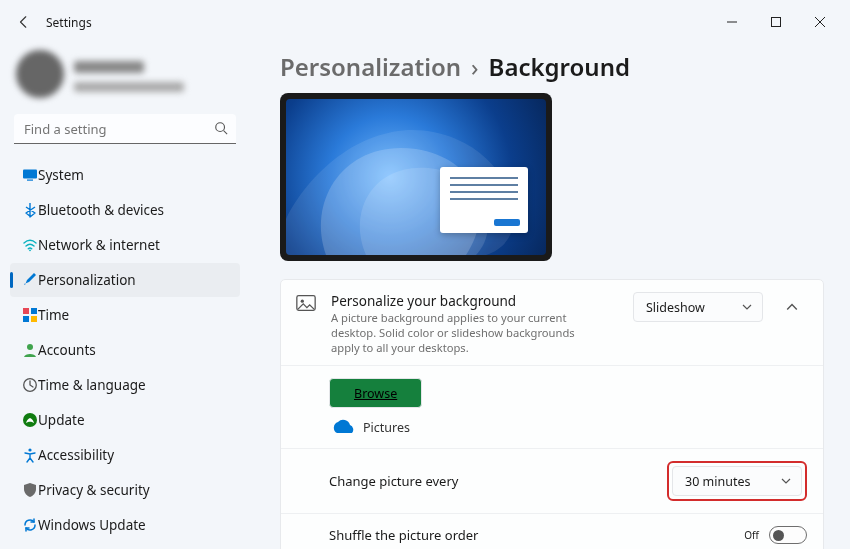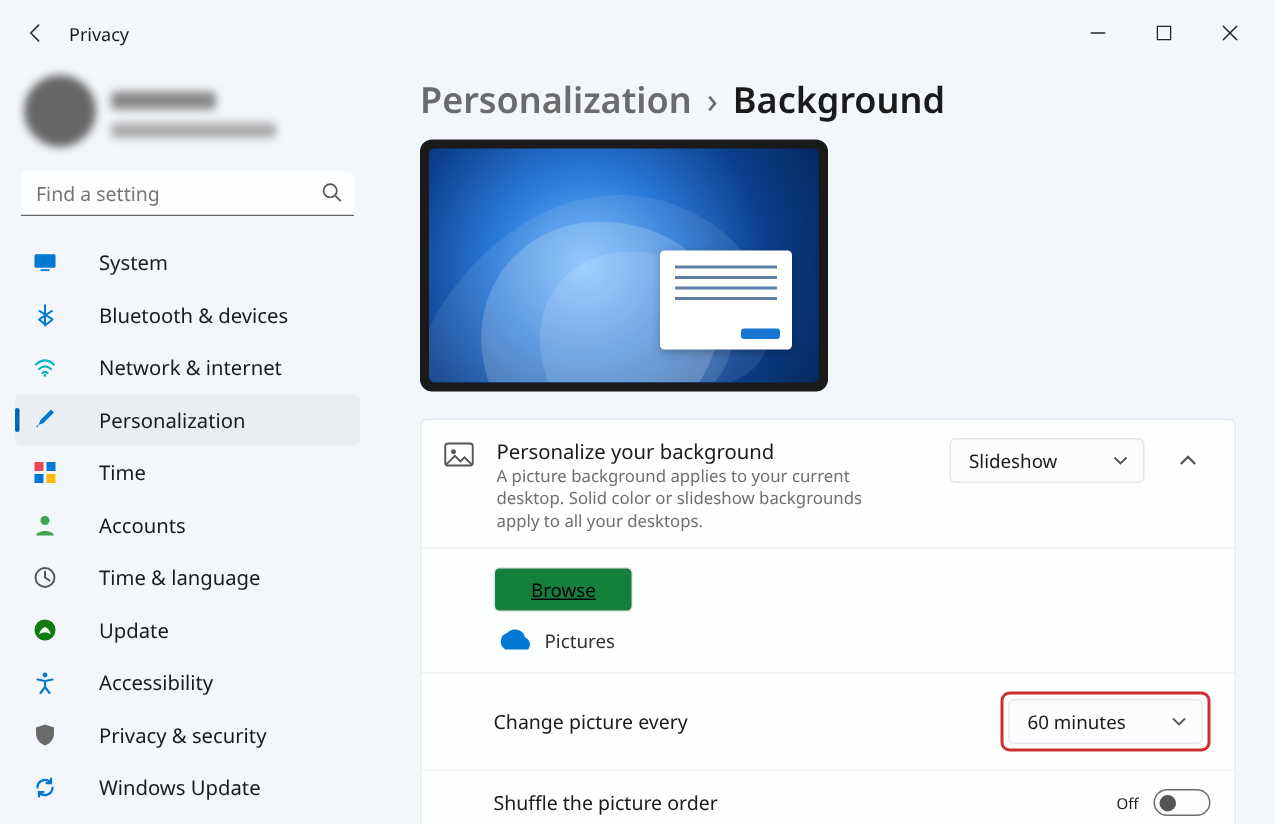--- a/index.html
+++ b/index.html
@@ -18,21 +18,21 @@
   .user { display:flex; align-items:center; gap:10px; padding: 2px 6px 12px 6px; }
   .avatar { width:48px; height:48px; border-radius:50%; background:#666; filter: blur(3px); }
   .user-text .uname { font-size:13px; filter: blur(3px); background:#888; color:transparent; border-radius:3px; display:inline-block; width:70px; height:12px; }
   .user-text .umail { font-size:11px; filter: blur(3px); background:#aaa; color:transparent; border-radius:3px; width:110px; height:10px; margin-top:4px; }
 
   .search { position:relative; margin: 4px 4px 14px 4px; }
   .search input { width:100%; height:30px; border:none; border-bottom:1px solid #666; background:#fcfdff; border-radius:4px 4px 0 0; padding:0 30px 0 10px; font-size:13px; outline:none; }
   .search .sicon { position:absolute; right:8px; top:7px; color:#555; }
 
   .nav { display:flex; flex-direction:column; gap:1px; }
-  .nav-item { display:flex; align-items:center; gap:28px; height:34px; padding:0 10px 0 12px; border-radius:4px; font-size:13.5px; cursor:pointer; position:relative; }
+  .nav-item { display:flex; align-items:center; gap:0; height:34px; padding:0 10px 0 12px; border-radius:4px; font-size:13.5px; cursor:pointer; position:relative; }
   .nav-item.active { background:#eaedf1; }
   .nav-item.active::before { content:""; position:absolute; left:0; top:9px; bottom:9px; width:3px; background:#0067c0; border-radius:2px; }
   .nav-item .nicon { width:16px; height:16px; display:flex; align-items:center; justify-content:center; }
 
   .main { flex:1; padding: 6px 26px 0 30px; overflow-y:auto; }
   .crumbs { font-size:24px; font-weight:600; display:flex; align-items:center; gap:10px; margin-bottom:10px; }
   .crumbs .c1 { color:#6b6b6b; font-weight:600; }
   .crumbs .sep { color:#6b6b6b; font-weight:400; }
 
   .preview { width:272px; height:168px; background:#1a1a1a; border-radius:8px; padding:6px; margin-bottom:18px; }
@@ -70,21 +70,21 @@
 </style>
 </head>
 <body>
 
 <div class="titlebar">
   <div class="back">
     <svg width="14" height="14" viewBox="0 0 16 16">
         <path d="M10 2 4 8l6 6" stroke="#333" stroke-width="1.3" fill="none" stroke-linecap="round" stroke-linejoin="round"></path>
       </svg>
   </div>
-  <div class="title">Privacy</div>
+  <div class="title">Settings</div>
   <div class="spacer"></div>
   <div class="wbtn">
       <svg width="10" height="10">
         <line x1="0" y1="5" x2="10" y2="5" stroke="#222" stroke-width="1"></line>
       </svg>
     </div>
   <div class="wbtn">
       <svg width="10" height="10">
         <rect x="0.5" y="0.5" width="9" height="9" stroke="#222" stroke-width="1" fill="none"></rect>
       </svg>
@@ -278,21 +278,21 @@
               <path d="M8 15a6 6 0 0 1 1-11 7 7 0 0 1 12 3 5 5 0 0 1 2 8H8z" fill="#0078d4"></path>
             </svg>
         </span>
         <span>Pictures</span>
       </div>
 
       <div class="row">
         <div class="label">Change picture every</div>
         <div class="highlight-box">
           <div class="dropdown">
-            <span>60 minutes</span>
+            <span>30 minutes</span>
             <svg width="10" height="10" viewBox="0 0 10 10">
                 <path d="M1 3l4 4 4-4" stroke="#555" stroke-width="1.2" fill="none"></path>
               </svg>
           </div>
         </div>
       </div>
 
       <div class="row">
         <div class="label">Shuffle the picture order</div>
         <span style="font-size:10px; margin-right:10px;">Off</span>

